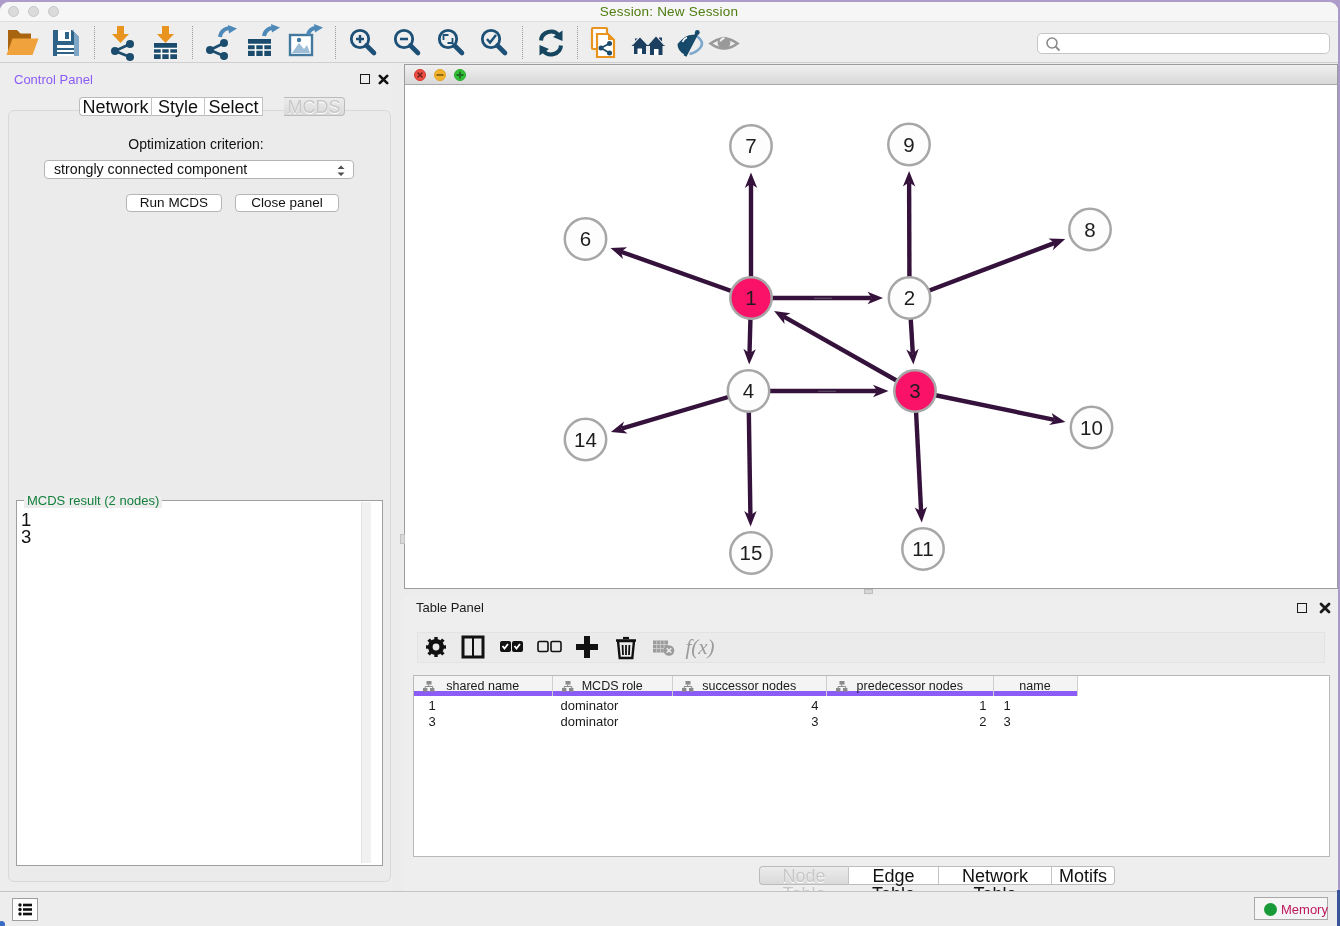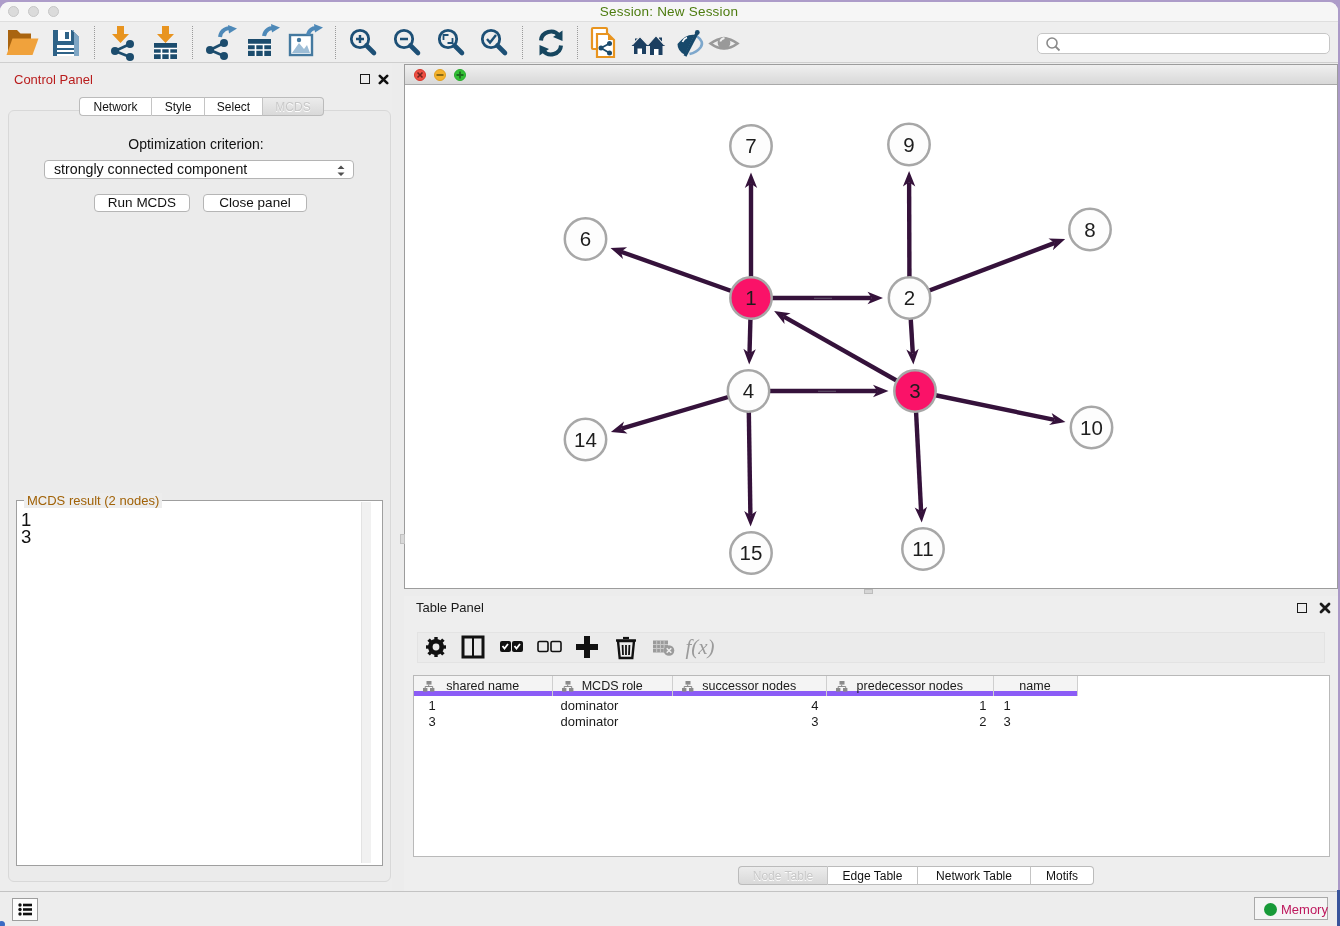--- a/index.html
+++ b/index.html
@@ -8,29 +8,29 @@
 .abs { position:absolute; }
 #win { position:absolute; left:0; top:2px; width:1338px; height:924px; background:#ececec; border-radius:9px 9px 0 0; overflow:hidden; }
 #titlebar { position:absolute; left:0; top:0; width:100%; height:20px; background:#f6f6f6; border-bottom:1px solid #dedede; }
 .tl { position:absolute; top:4px; width:11px; height:11px; border-radius:50%; background:#dbdbdb; border:1px solid #c6c6c6; }
 #titletext { position:absolute; top:2px; width:100%; text-align:center; font-size:13.5px; color:#4d7c0f; letter-spacing:0.2px; }
 #toolbar { position:absolute; left:0; top:20px; width:100%; height:41px; background:#eeeeee; border-bottom:1px solid #cfcfcf; }
 .tsep { position:absolute; top:4px; height:33px; border-left:1px dotted #9a9a9a; }
 #searchbox { position:absolute; left:1037px; top:11px; width:293px; height:21px; background:#fff; border:1px solid #c6c6c6; border-radius:5px; }
 
 #cp { position:absolute; left:0; top:61px; width:392px; height:828px; background:#ededed; }
-#cp-head { position:absolute; left:14px; top:9px; font-size:13px; color:#b91c1c; }
+#cp-head { position:absolute; left:14px; top:9px; font-size:13px; color:#8b5cf6; }
 .winbtn { position:absolute; top:11px; }
 #cp-page { position:absolute; left:8px; top:47px; width:383px; height:772px; background:#ebebeb; border:1px solid #d8d8d8; border-radius:6px; }
 .segstrip { position:absolute; display:flex; height:19px; }
-.seg { height:19px; font-size:12px; color:#111; background:#fff; border-top:1px solid #bbb; border-bottom:1px solid #bbb; border-right:1px solid #c4c4c4; text-align:center; line-height:18px; }
+.seg { height:19px; font-size:18px; color:#111; background:#fff; border-top:1px solid #bbb; border-bottom:1px solid #bbb; border-right:1px solid #c4c4c4; text-align:center; line-height:18px; }
 .seg.first { border-left:1px solid #bbb; border-radius:4px 0 0 4px; }
 .seg.last { border-right:1px solid #bbb; border-radius:0 4px 4px 0; }
-.seg.sel { background:linear-gradient(#ececec,#d9d9d9); color:#c8c8c8; text-shadow:0 1px 0 #ffffff; }
-.macbtn { position:absolute; background:#fff; border:1px solid #b5b5b5; border-radius:4px; font-size:13.5px; color:#111; text-align:center; }
+.seg.sel { background:linear-gradient(#ececec,#d9d9d9); color:#c8c8c8; text-shadow:0 1px 0 #ffffff;margin-left:21px; }
+.macbtn { position:absolute; background:#fff; border:1px solid #b5b5b5; border-radius:4px; font-size:13.5px; color:#111; text-align:center;margin-left:32px; }
 
 #netwin { position:absolute; left:404px; top:62px; width:934px; height:525px; background:#fff; border:1px solid #9c9c9c; }
 #nettitle { position:absolute; left:0; top:0; width:100%; height:20px; background:linear-gradient(#f0f0f0,#d8d8d8); border-bottom:1px solid #a9a9a9; }
 #nettitle .t { position:absolute; top:3px; width:100%; text-align:center; font-weight:bold; font-size:13px; color:#2e2e2e; }
 .light { position:absolute; top:4px; width:12px; height:12px; border-radius:50%; }
 
 #tp { position:absolute; left:404px; top:594px; width:934px; height:295px; background:#eeeeee; }
 #tp-head { position:absolute; left:12px; top:4px; font-size:13px; color:#1a1a1a; }
 #tbl { position:absolute; left:8.5px; top:79px; width:917px; height:182px; background:#fff; border:1px solid #b9b9b9; }
 #tbl-header { position:absolute; left:0; top:0; height:20px; background:#f4f4f4; border-bottom:5px solid #8b5cf6; }
@@ -200,21 +200,21 @@
       <div class="seg" style="width:58px;">Select</div>
       <div class="seg last sel" style="width:61px;">MCDS</div>
     </div>
     <div class="abs" style="left:44px; top:97px; width:310px; height:19px; background:#fff; border:1px solid #b4b4b4; border-radius:4px; font-size:14.2px; color:#111; line-height:17px; padding-left:9px;">strongly connected component<svg width="8" height="12" style="position:absolute;right:8px;top:3.5px;">
           <path d="M0.5,4 L4,0.5 L7.5,4 z M0.5,7.5 L4,11 L7.5,7.5 z" fill="#4f4f4f"></path>
         </svg></div>
     <div class="abs" style="left:0; top:73px; width:392px; text-align:center; font-size:14px; color:#111;">Optimization criterion:</div>
     <div class="macbtn" style="left:94px; top:131px; width:96px; height:18px; line-height:16px;">Run MCDS</div>
     <div class="macbtn" style="left:203px; top:131px; width:104px; height:18px; line-height:16px;">Close panel</div>
     <div class="abs" style="left:16px; top:437px; width:367px; height:366px; border:1px solid #9f9f9f; background:#fff;"></div>
-    <div class="abs" style="left:24px; top:430px; font-size:13px; color:#a16207; background:#ededed; padding:0 3px;">MCDS result (2 nodes)</div>
+    <div class="abs" style="left:24px; top:430px; font-size:13px; color:#15803d; background:#ededed; padding:0 3px;">MCDS result (2 nodes)</div>
     <div class="abs" style="left:361px; top:439px; width:10px; height:361px; background:#f1f1f1; border-left:1px solid #e3e3e3;"></div>
     <div class="abs" style="left:21px; top:448px; font-size:18.5px; color:#111; line-height:17px;">1<br>3</div>
   </div>
   <div id="netwin">
     <div id="nettitle">
       <div class="light" style="left:9px; background:#ee4f43; border:1px solid #d8362a;">
           <svg width="12" height="12" style="position:absolute;left:-1px;top:-1px;">
             <path d="M3.5,3.5 L8.5,8.5 M8.5,3.5 L3.5,8.5" stroke="#71241e" stroke-width="1.6"></path>
           </svg>
         </div>

